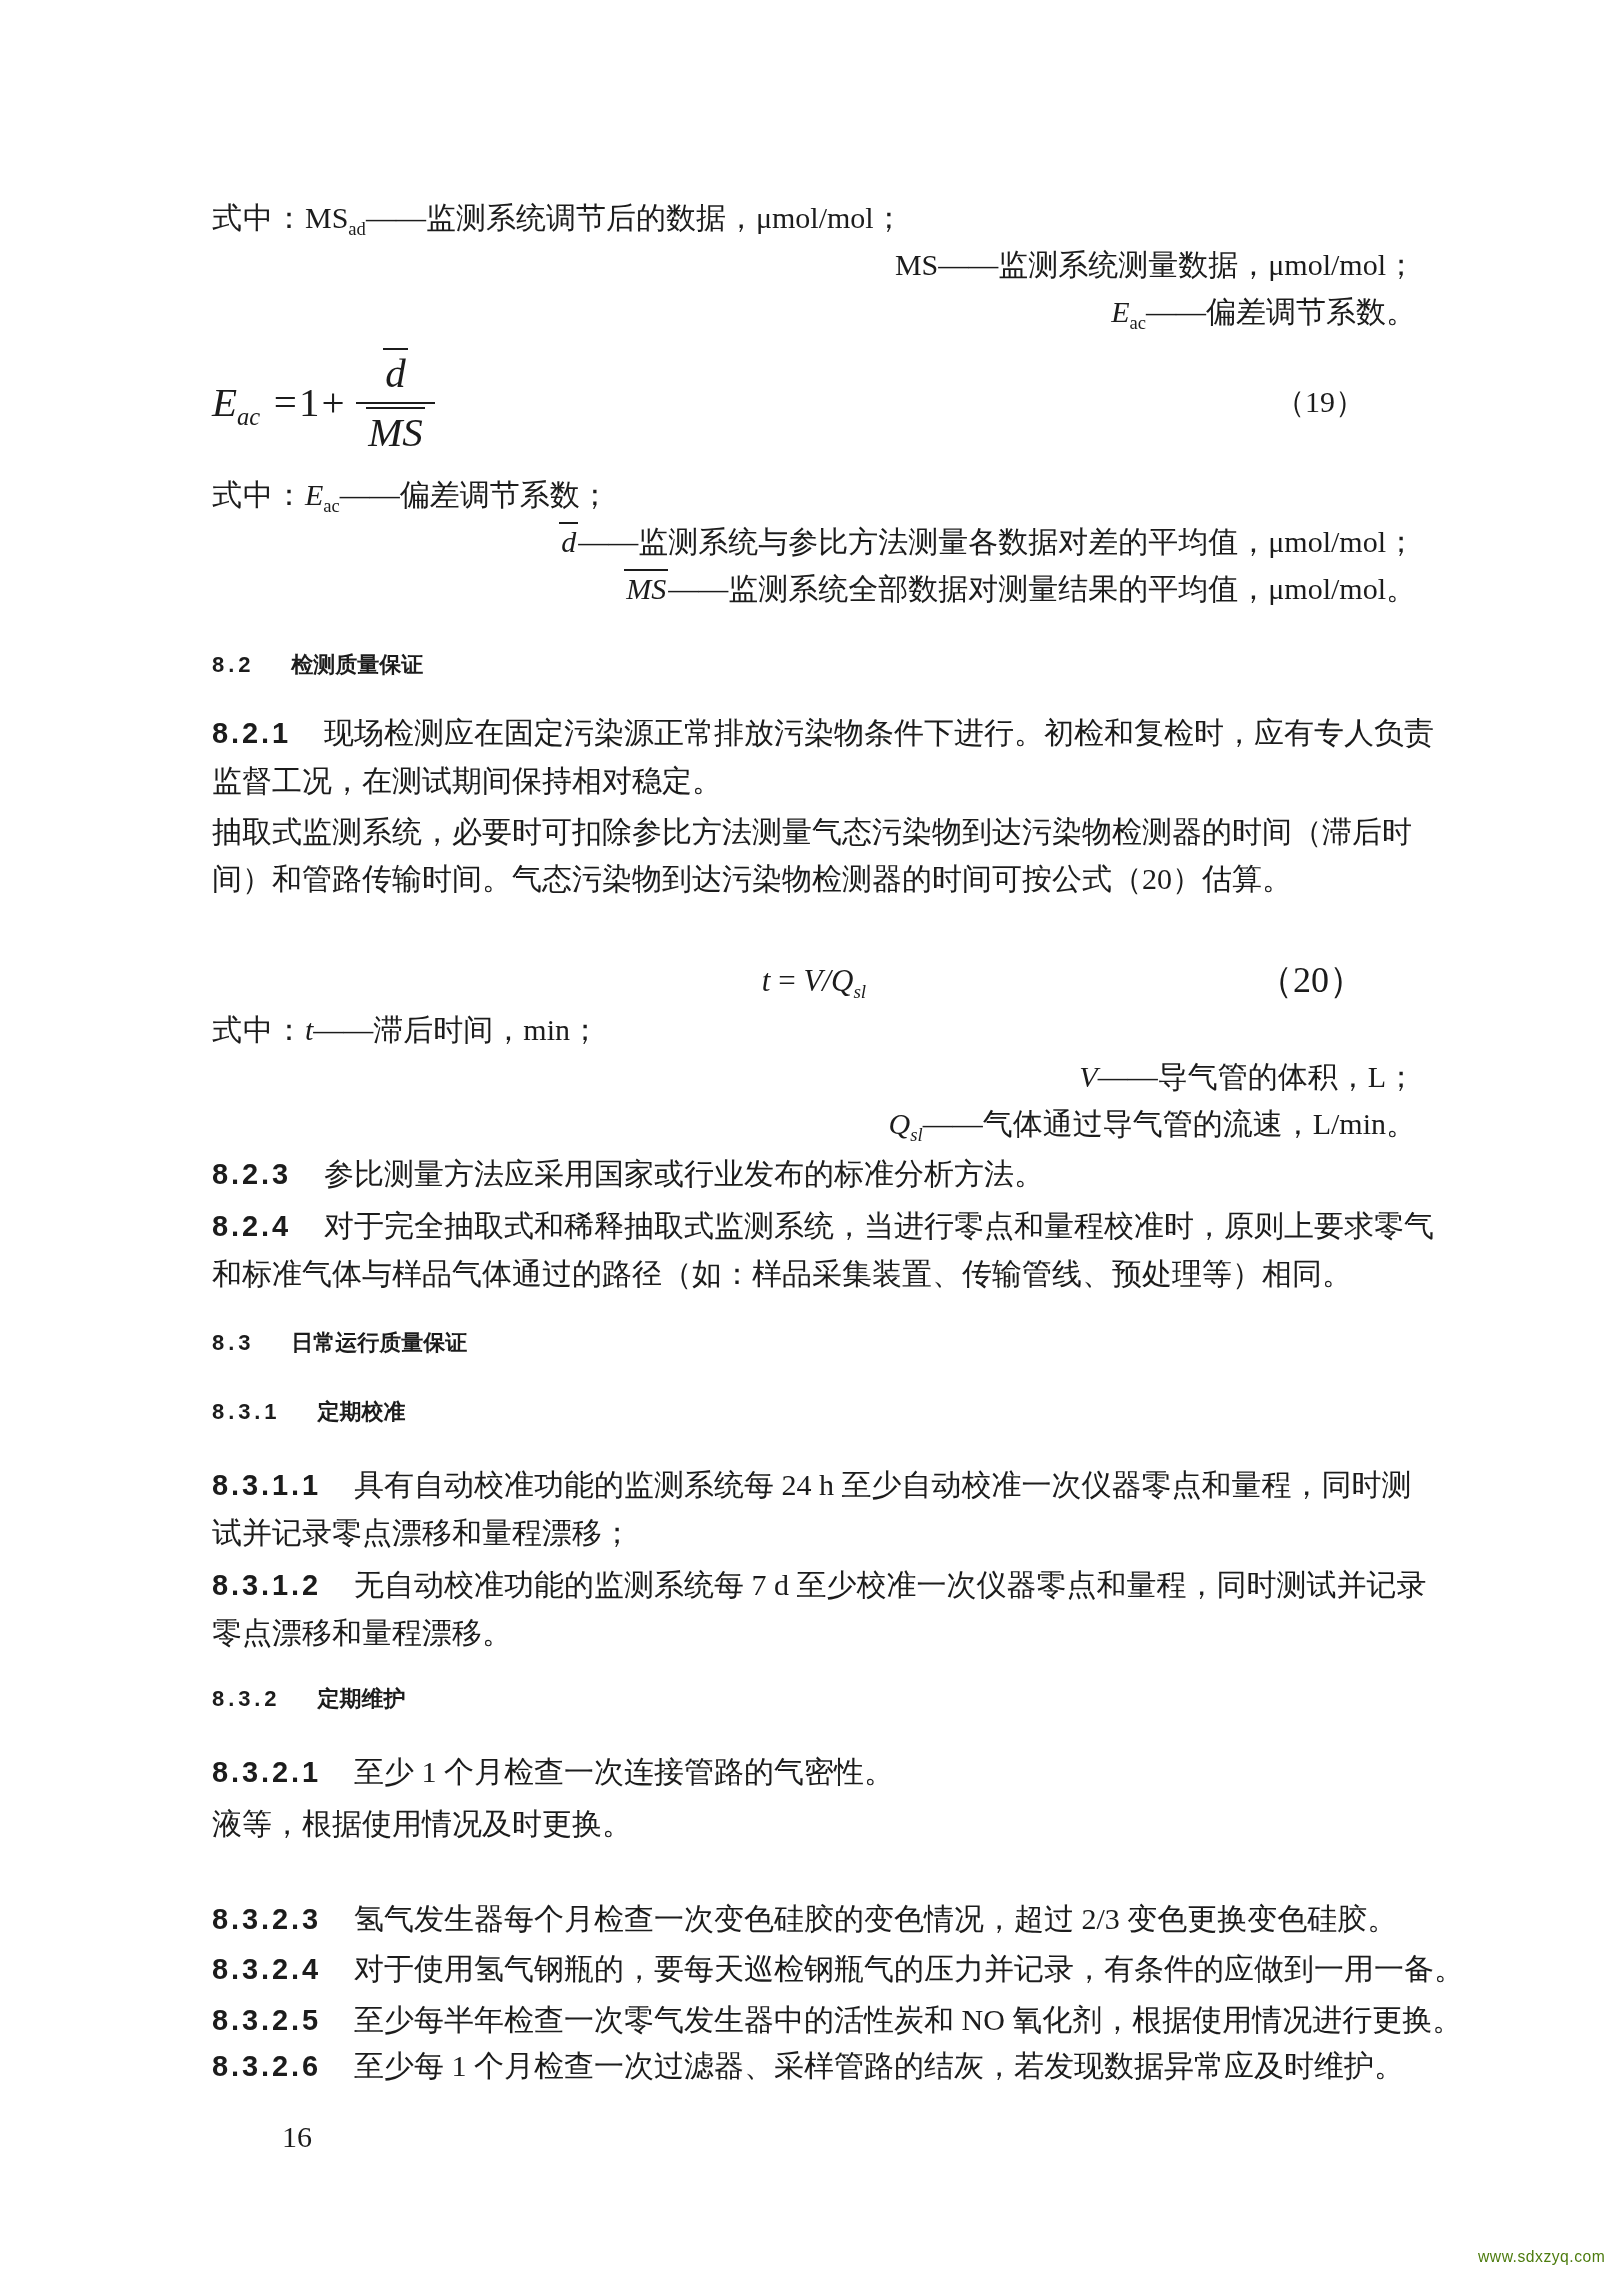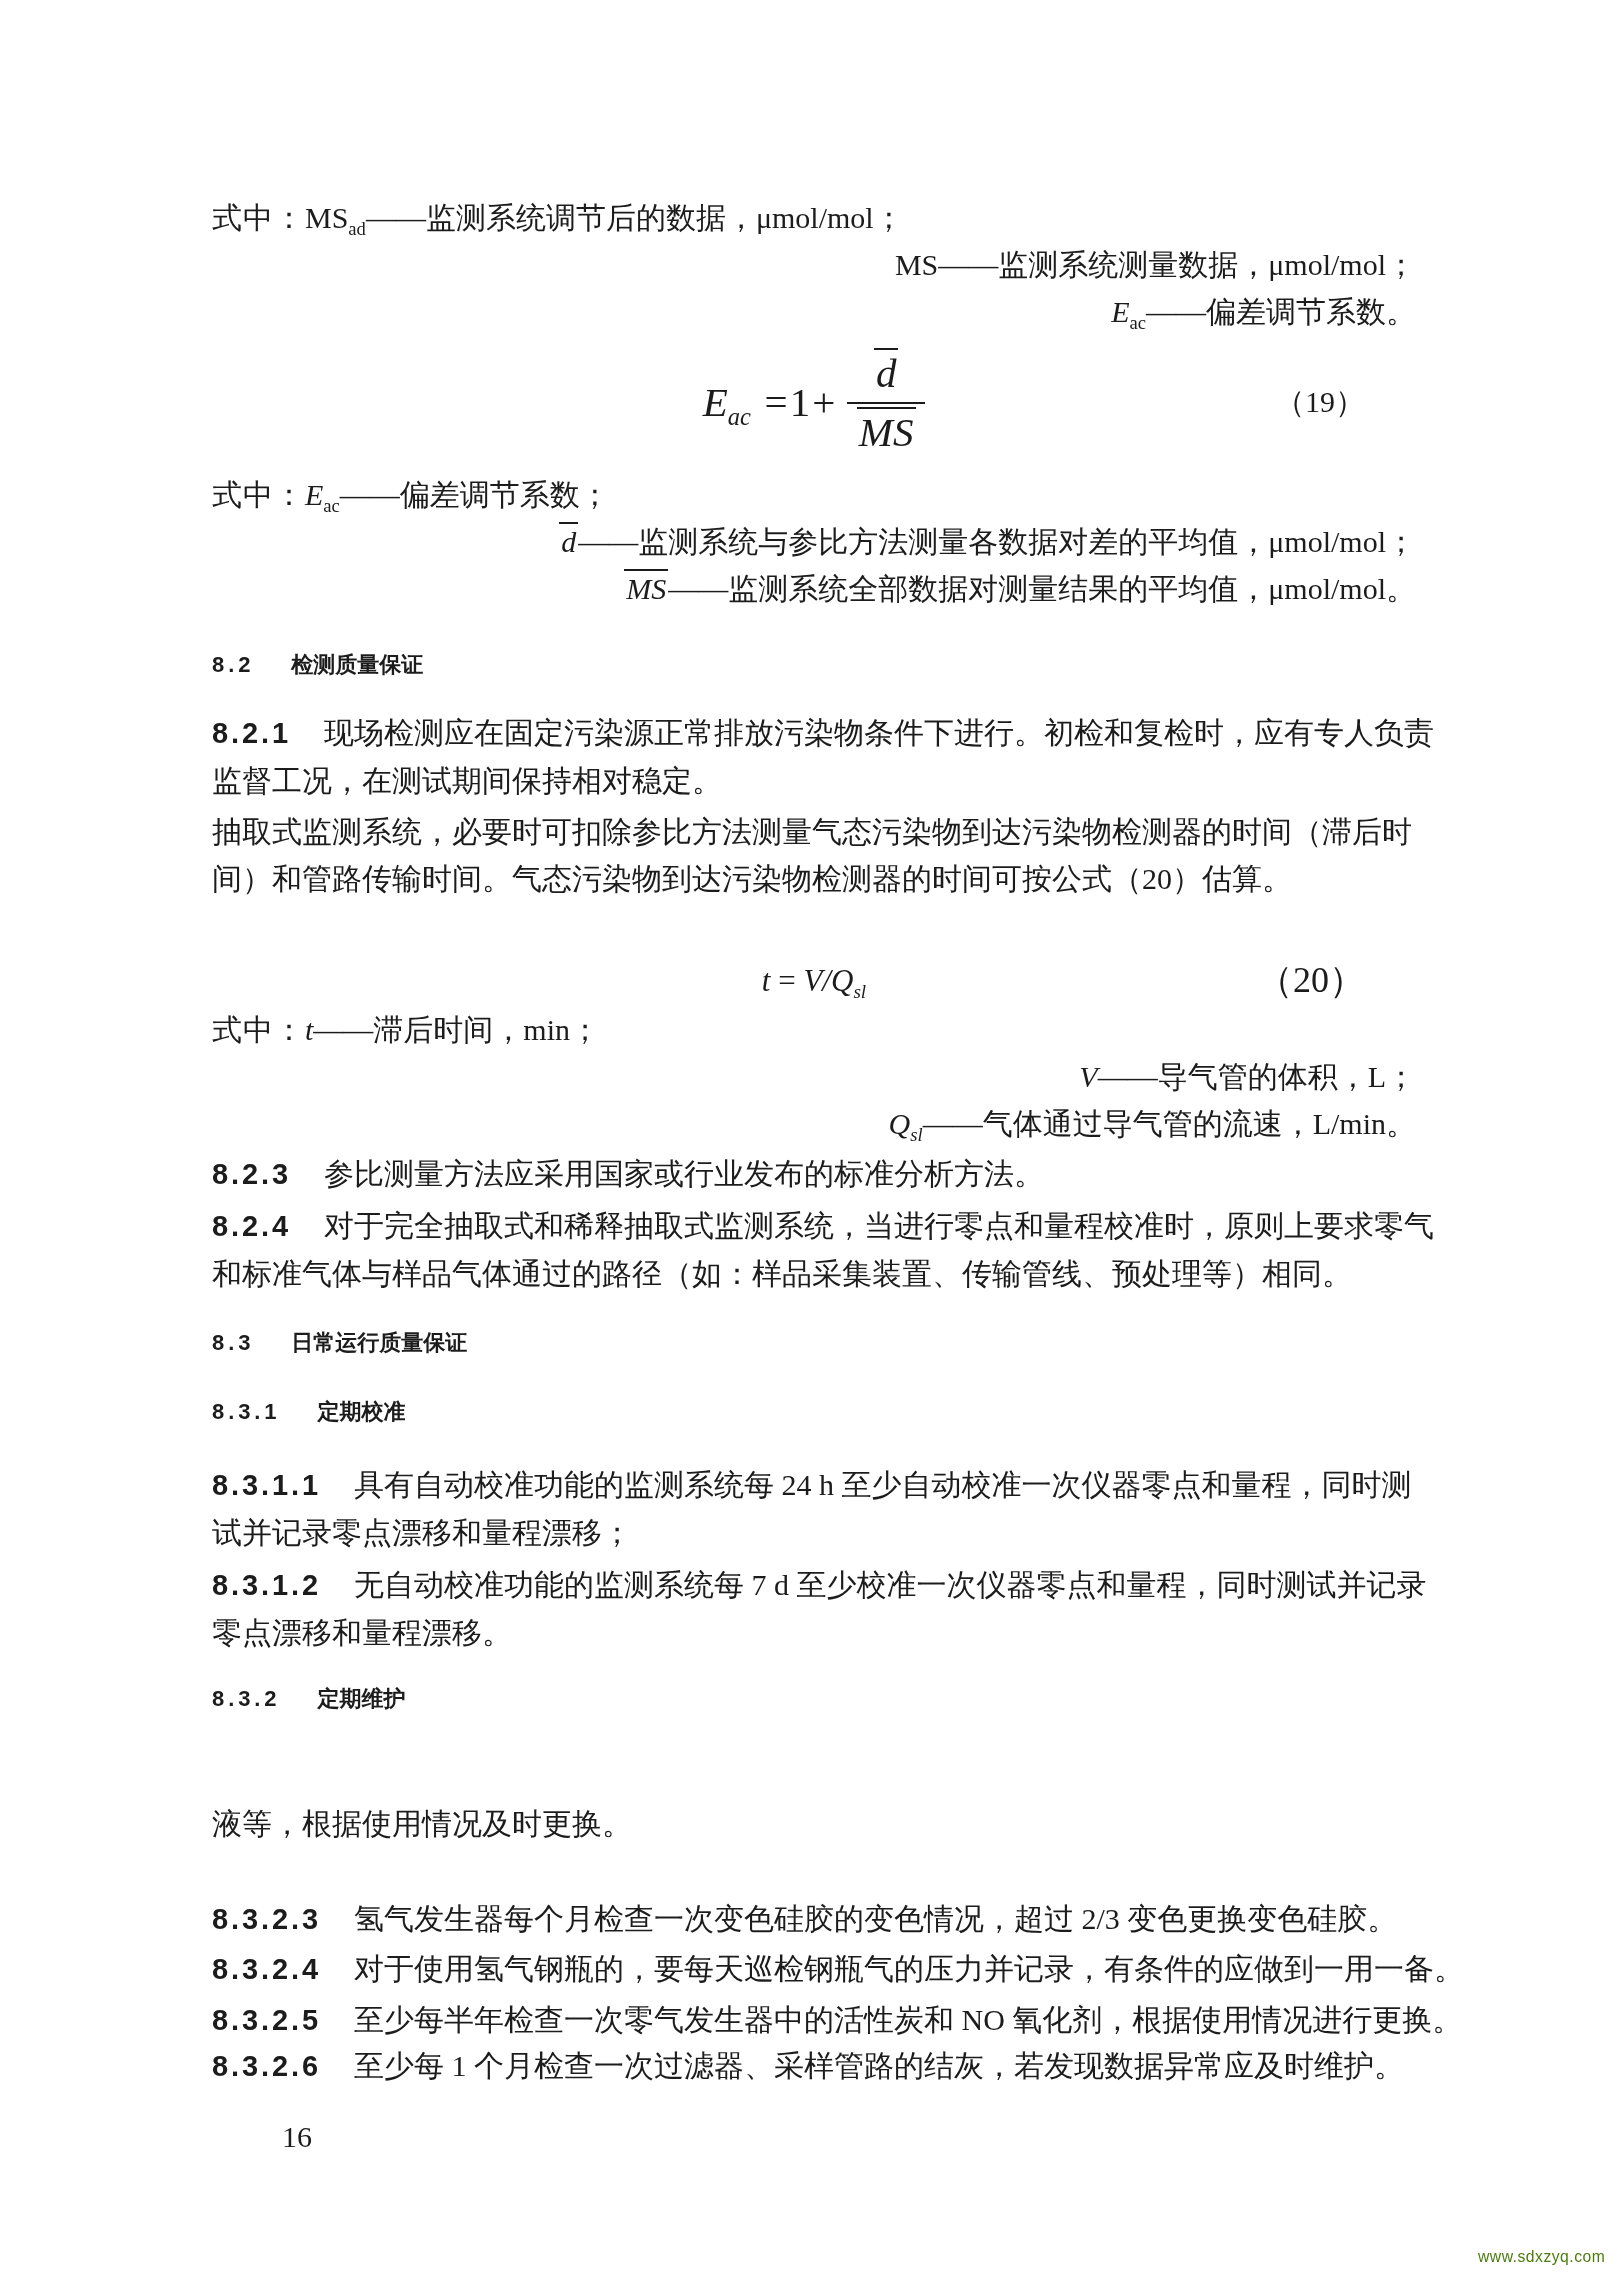--- a/index.html
+++ b/index.html
@@ -44,21 +44,21 @@
   .pnum {
     font-family: "Liberation Sans", "DejaVu Sans", sans-serif;
     font-weight: 700;
     margin-right: 33px;
     letter-spacing: 2.9px;
     font-size: 29px;
   }
 
   
   .formula-block { height: 118px; }
-  .fwrap { display: flex; align-items: center; justify-content: center; height: 100%; }
+  .fwrap { display: flex; align-items: center; height: 100%; }
   .f19 { font-size: 41px; font-style: italic; display: inline-flex; align-items: center; }
   .f19 sub.isub { font-size: 24.5px; }
   .f19 .op { font-style: normal; margin: 0 5.9px 0 13.7px; letter-spacing: 2px; }
   .frac { display: inline-flex; flex-direction: column; align-items: center; margin-left: 3.9px; }
   .frac .fr-num { padding: 0 15.7px 4.9px 15.7px; }
   .frac .fr-den { border-top: 2.9px solid currentColor; padding: 2.9px 9.8px 0 9.8px; }
   .fnum {
     position: absolute; right: 51px; top: 50%; transform: translateY(-50%);
     font-size: 30px; font-style: normal; white-space: nowrap;
   }
@@ -172,20 +172,23 @@
 
   <div class="abs bodytext" style="top:1561px">
     <div class="line"><span class="pnum">8.3.1.2</span><span>无自动校准功能的监测系统每 7 d 至少校准一次仪器零点和量程，同时测试并记录</span></div>
     <div class="line">零点漂移和量程漂移。</div>
   </div>
 
   <div class="abs heading" style="top:1679px">
     <span class="hnum">8.3.2</span><span>定期维护</span>
   </div>
 
+  <div class="abs bodytext" style="top:1748px">
+    <div class="line"><span class="pnum">8.3.2.1</span><span>至少 1 个月检查一次连接管路的气密性。</span></div>
+  </div>
 
   <div class="abs bodytext" style="top:1800px">
     <div class="line">液等，根据使用情况及时更换。</div>
   </div>
 
   <div class="abs bodytext" style="top:1895px">
     <div class="line"><span class="pnum">8.3.2.3</span><span>氢气发生器每个月检查一次变色硅胶的变色情况，超过 2/3 变色更换变色硅胶。</span></div>
   </div>
 
   <div class="abs bodytext" style="top:1945px">

